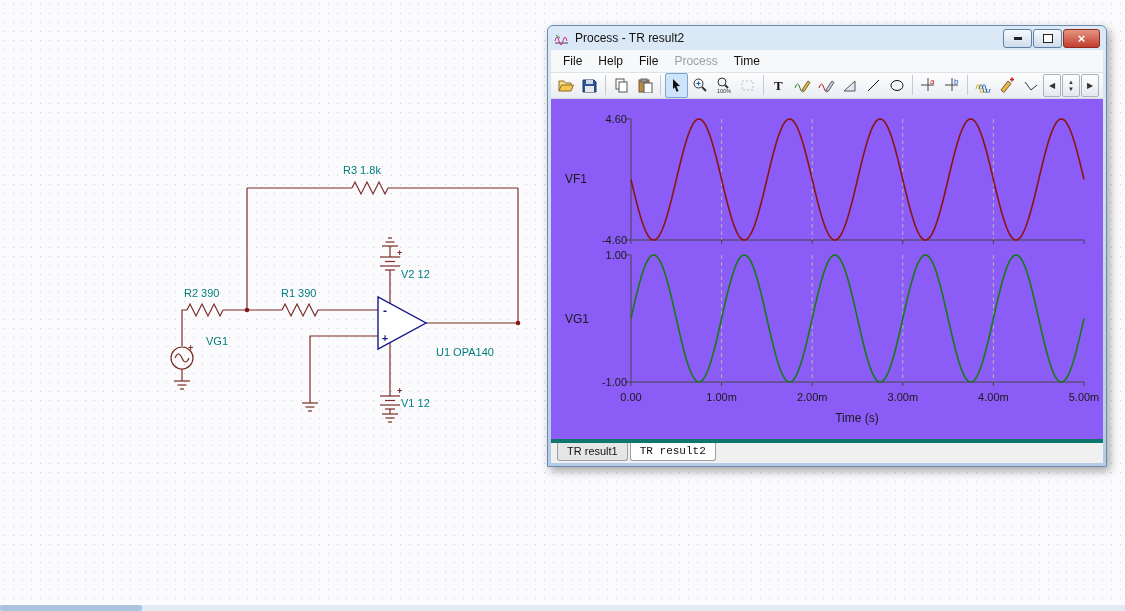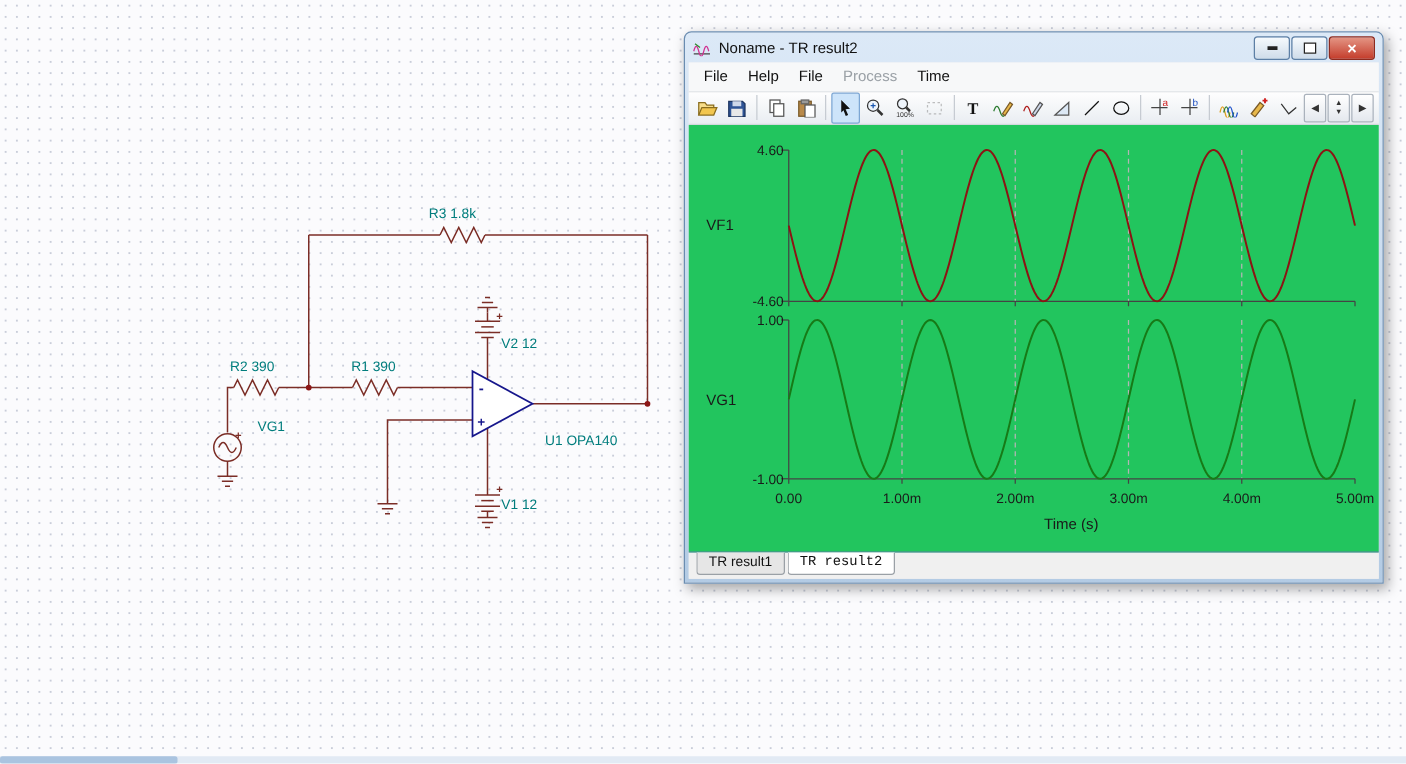--- a/index.html
+++ b/index.html
@@ -43,28 +43,28 @@
     display:flex;align-items:center;padding:0 4px;gap:1px;}
   .tbtn{width:23px;height:23px;display:flex;align-items:center;justify-content:center;
     border:1px solid transparent;border-radius:2px;}
   .tbtn.sel{background:#cde4fa;border-color:#7da6d4;}
   .tbtn.disabled{opacity:.45;}
   .tsep{width:1px;height:20px;background:#c6cbd2;margin:0 3px;}
   .nav-group{margin-left:auto;display:flex;align-items:center;gap:1px;}
   .navbtn{width:16px;height:21px;border:1px solid #aab2bc;background:linear-gradient(#fff,#e4e8ee);
     display:flex;align-items:center;justify-content:center;font-size:8px;color:#333;border-radius:2px;}
   .spin{flex-direction:column;line-height:1;font-size:6px;gap:1px;}
-  .chart-panel{flex:1;background:#22c55e;position:relative;text-decoration:underline;}
+  .chart-panel{flex:1;background:#8b5cf6;position:relative;text-decoration:underline;}
   #chart text{font:11px "Liberation Sans",sans-serif;fill:#1a1a1a;}
   #chart .axis{stroke:#444;stroke-width:1;}
   #chart .grid{stroke:#b5b5b5;stroke-width:1;stroke-dasharray:4 3;}
   #chart .ylab{font:12px "Liberation Sans",sans-serif;}
   #chart .xlabel{font:12px "Liberation Sans",sans-serif;}
   #chart .trace{fill:none;stroke-width:1.6;}
-  .tabrow{height:33px;background:#f0f0f0;display:flex;align-items:flex-start;padding-left:6px;border-top:1px solid #0f766e;}
+  .tabrow{height:33px;background:#f0f0f0;display:flex;align-items:flex-start;padding-left:6px;border-top:4px solid #0f766e;}
   .tab{font-size:11px;padding:2px 9px 3px;border:1px solid #9aa0a6;border-top:none;
     border-radius:0 0 3px 3px;background:#e6e6e6;margin-right:2px;color:#111;}
   .tab.active{background:#fff;font-family:Liberation Mono, monospace;}
 </style>
 </head>
 <body>
 
 <div class="screen">
 
   <svg class="schematic" width="560" height="500" viewBox="0 0 560 500">
@@ -159,21 +159,21 @@
     <div class="thumb"></div>
   </div>
 
   <div class="window">
     <div class="titlebar">
       <svg width="16" height="14">
         <path d="M1 12 h13" stroke="#444" fill="none"></path>
         <path d="M1 10 q2,-8 4,0 q2,8 4,0 q2,-8 4,0" stroke="#d03090" fill="none"></path>
         <path d="M2 4 l4 3" stroke="#2a8a2a" fill="none"></path>
       </svg>
-      <span class="title-text">Noname - TR result2</span>
+      <span class="title-text">Process - TR result2</span>
       <div class="win-buttons">
         <div class="wbtn">
             <div class="g-min"></div>
           </div>
         <div class="wbtn">
             <div class="g-res"></div>
           </div>
         <div class="wbtn close">×</div>
       </div>
     </div>

